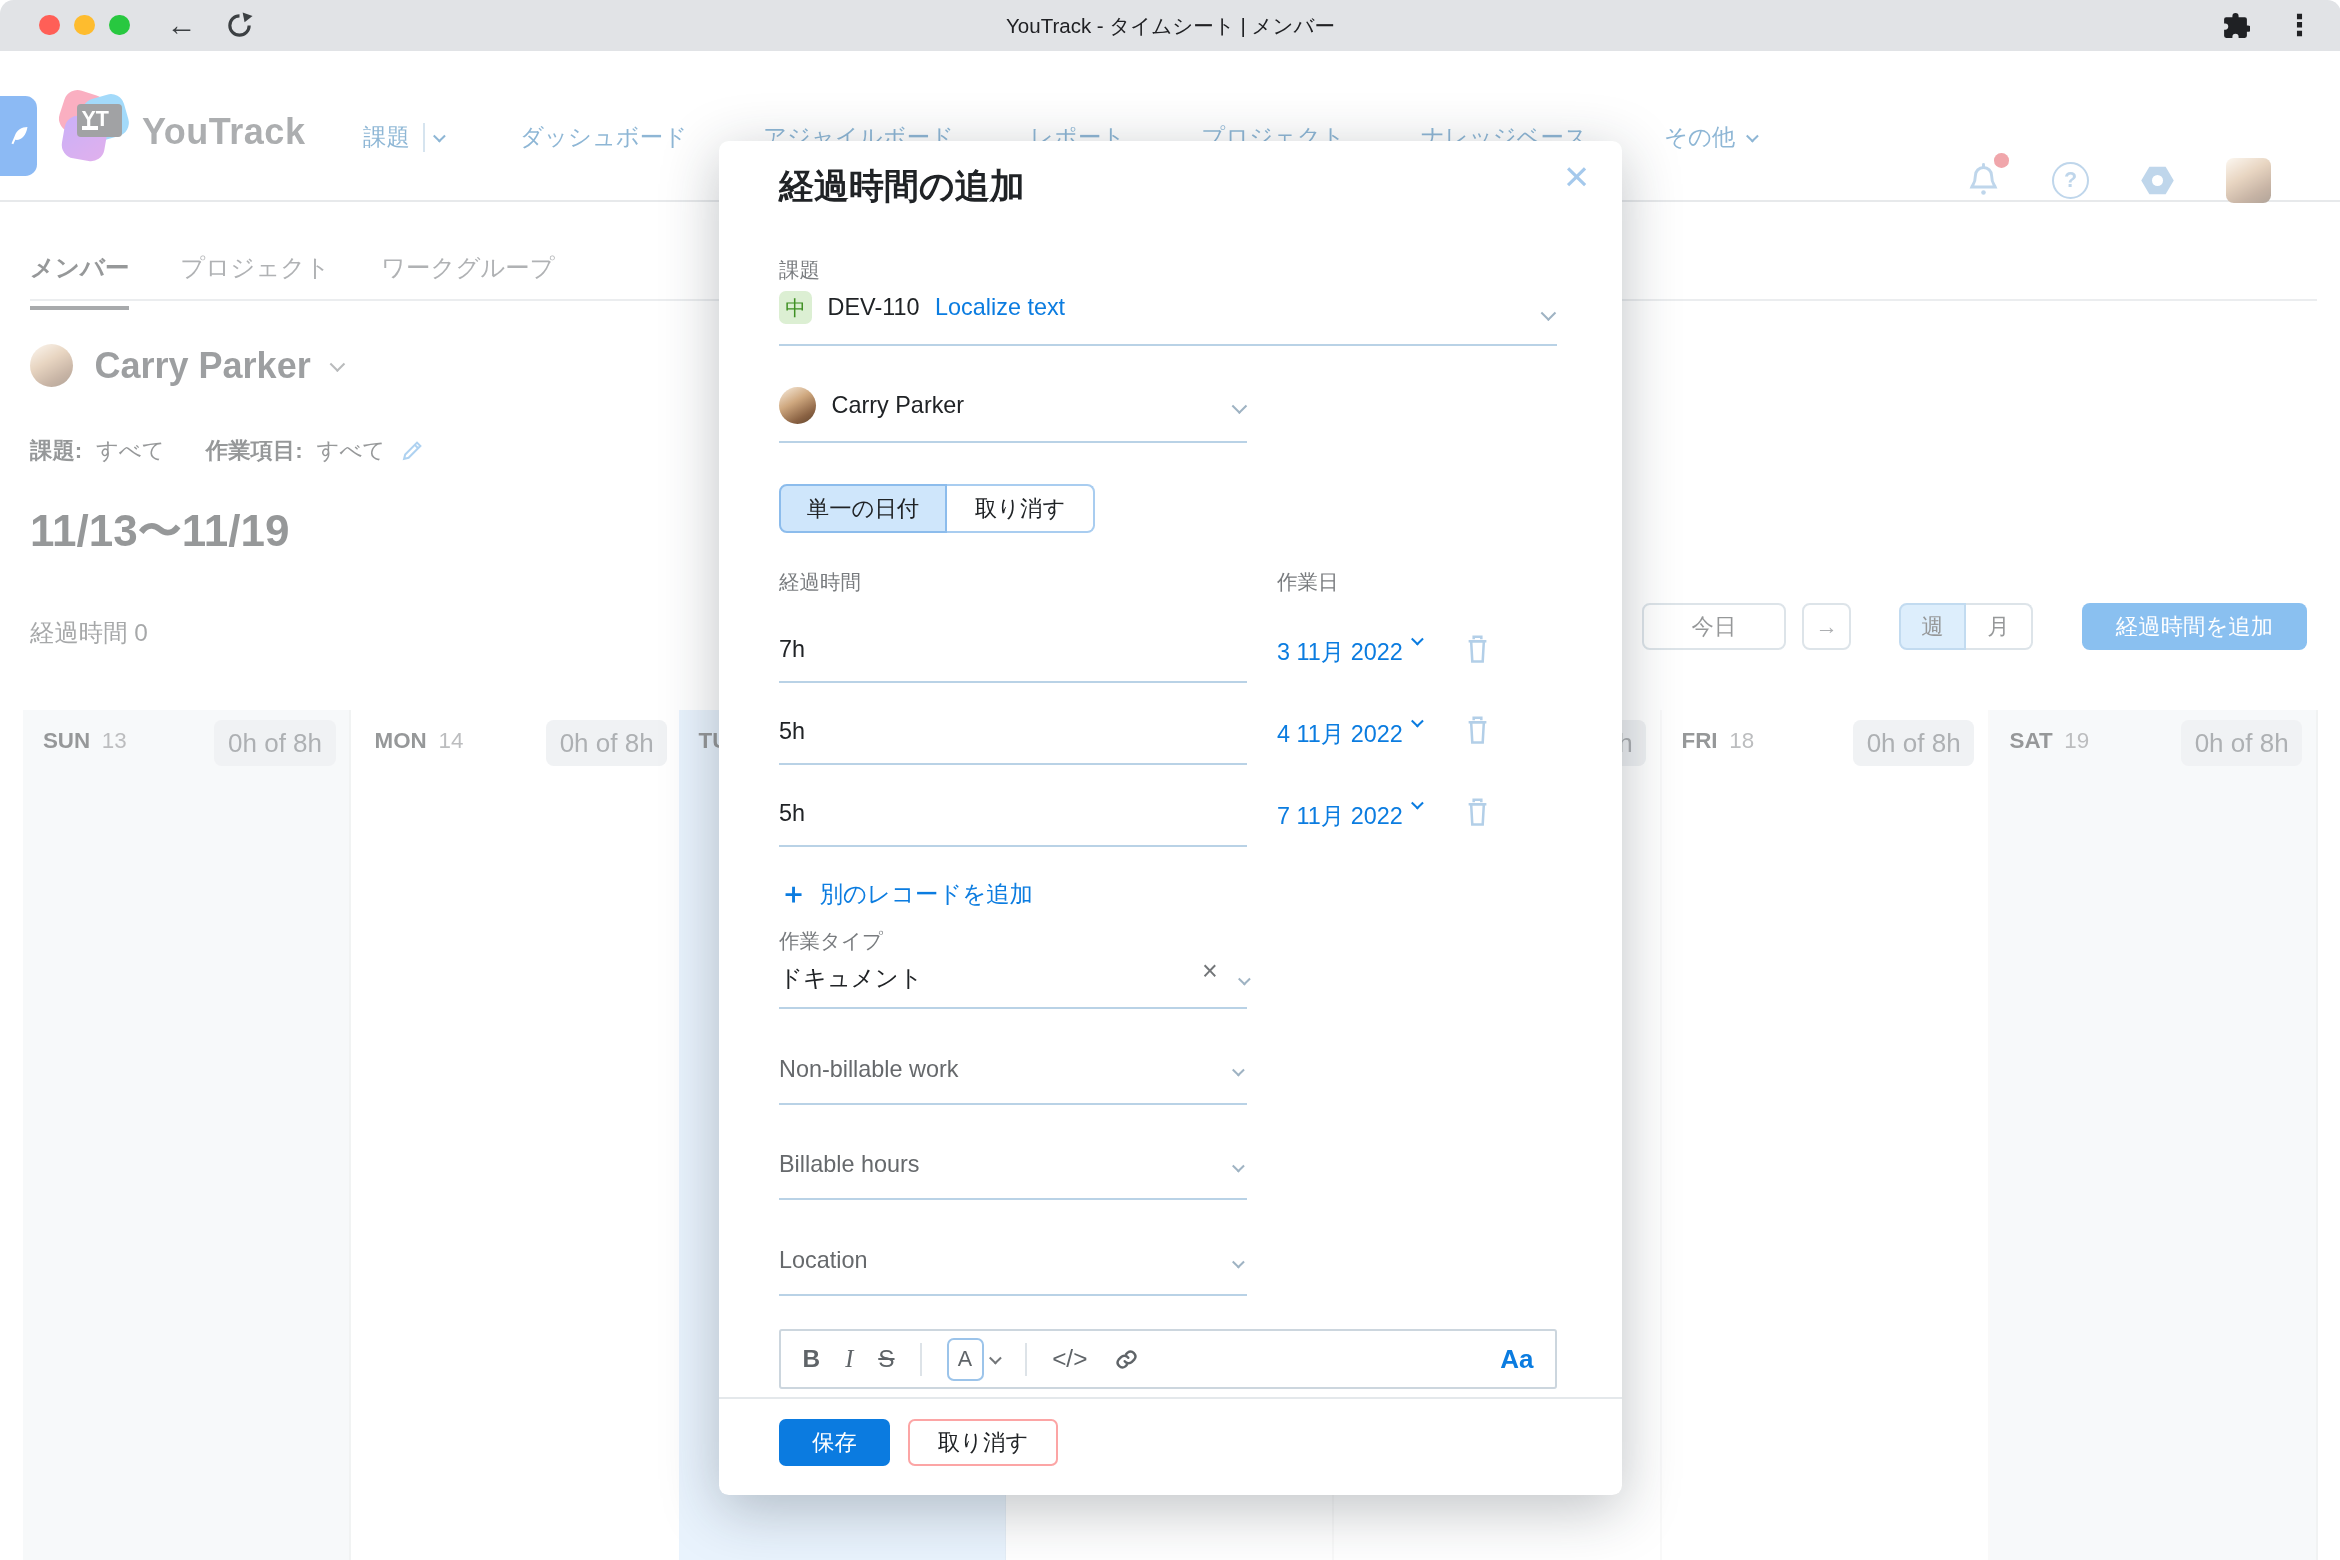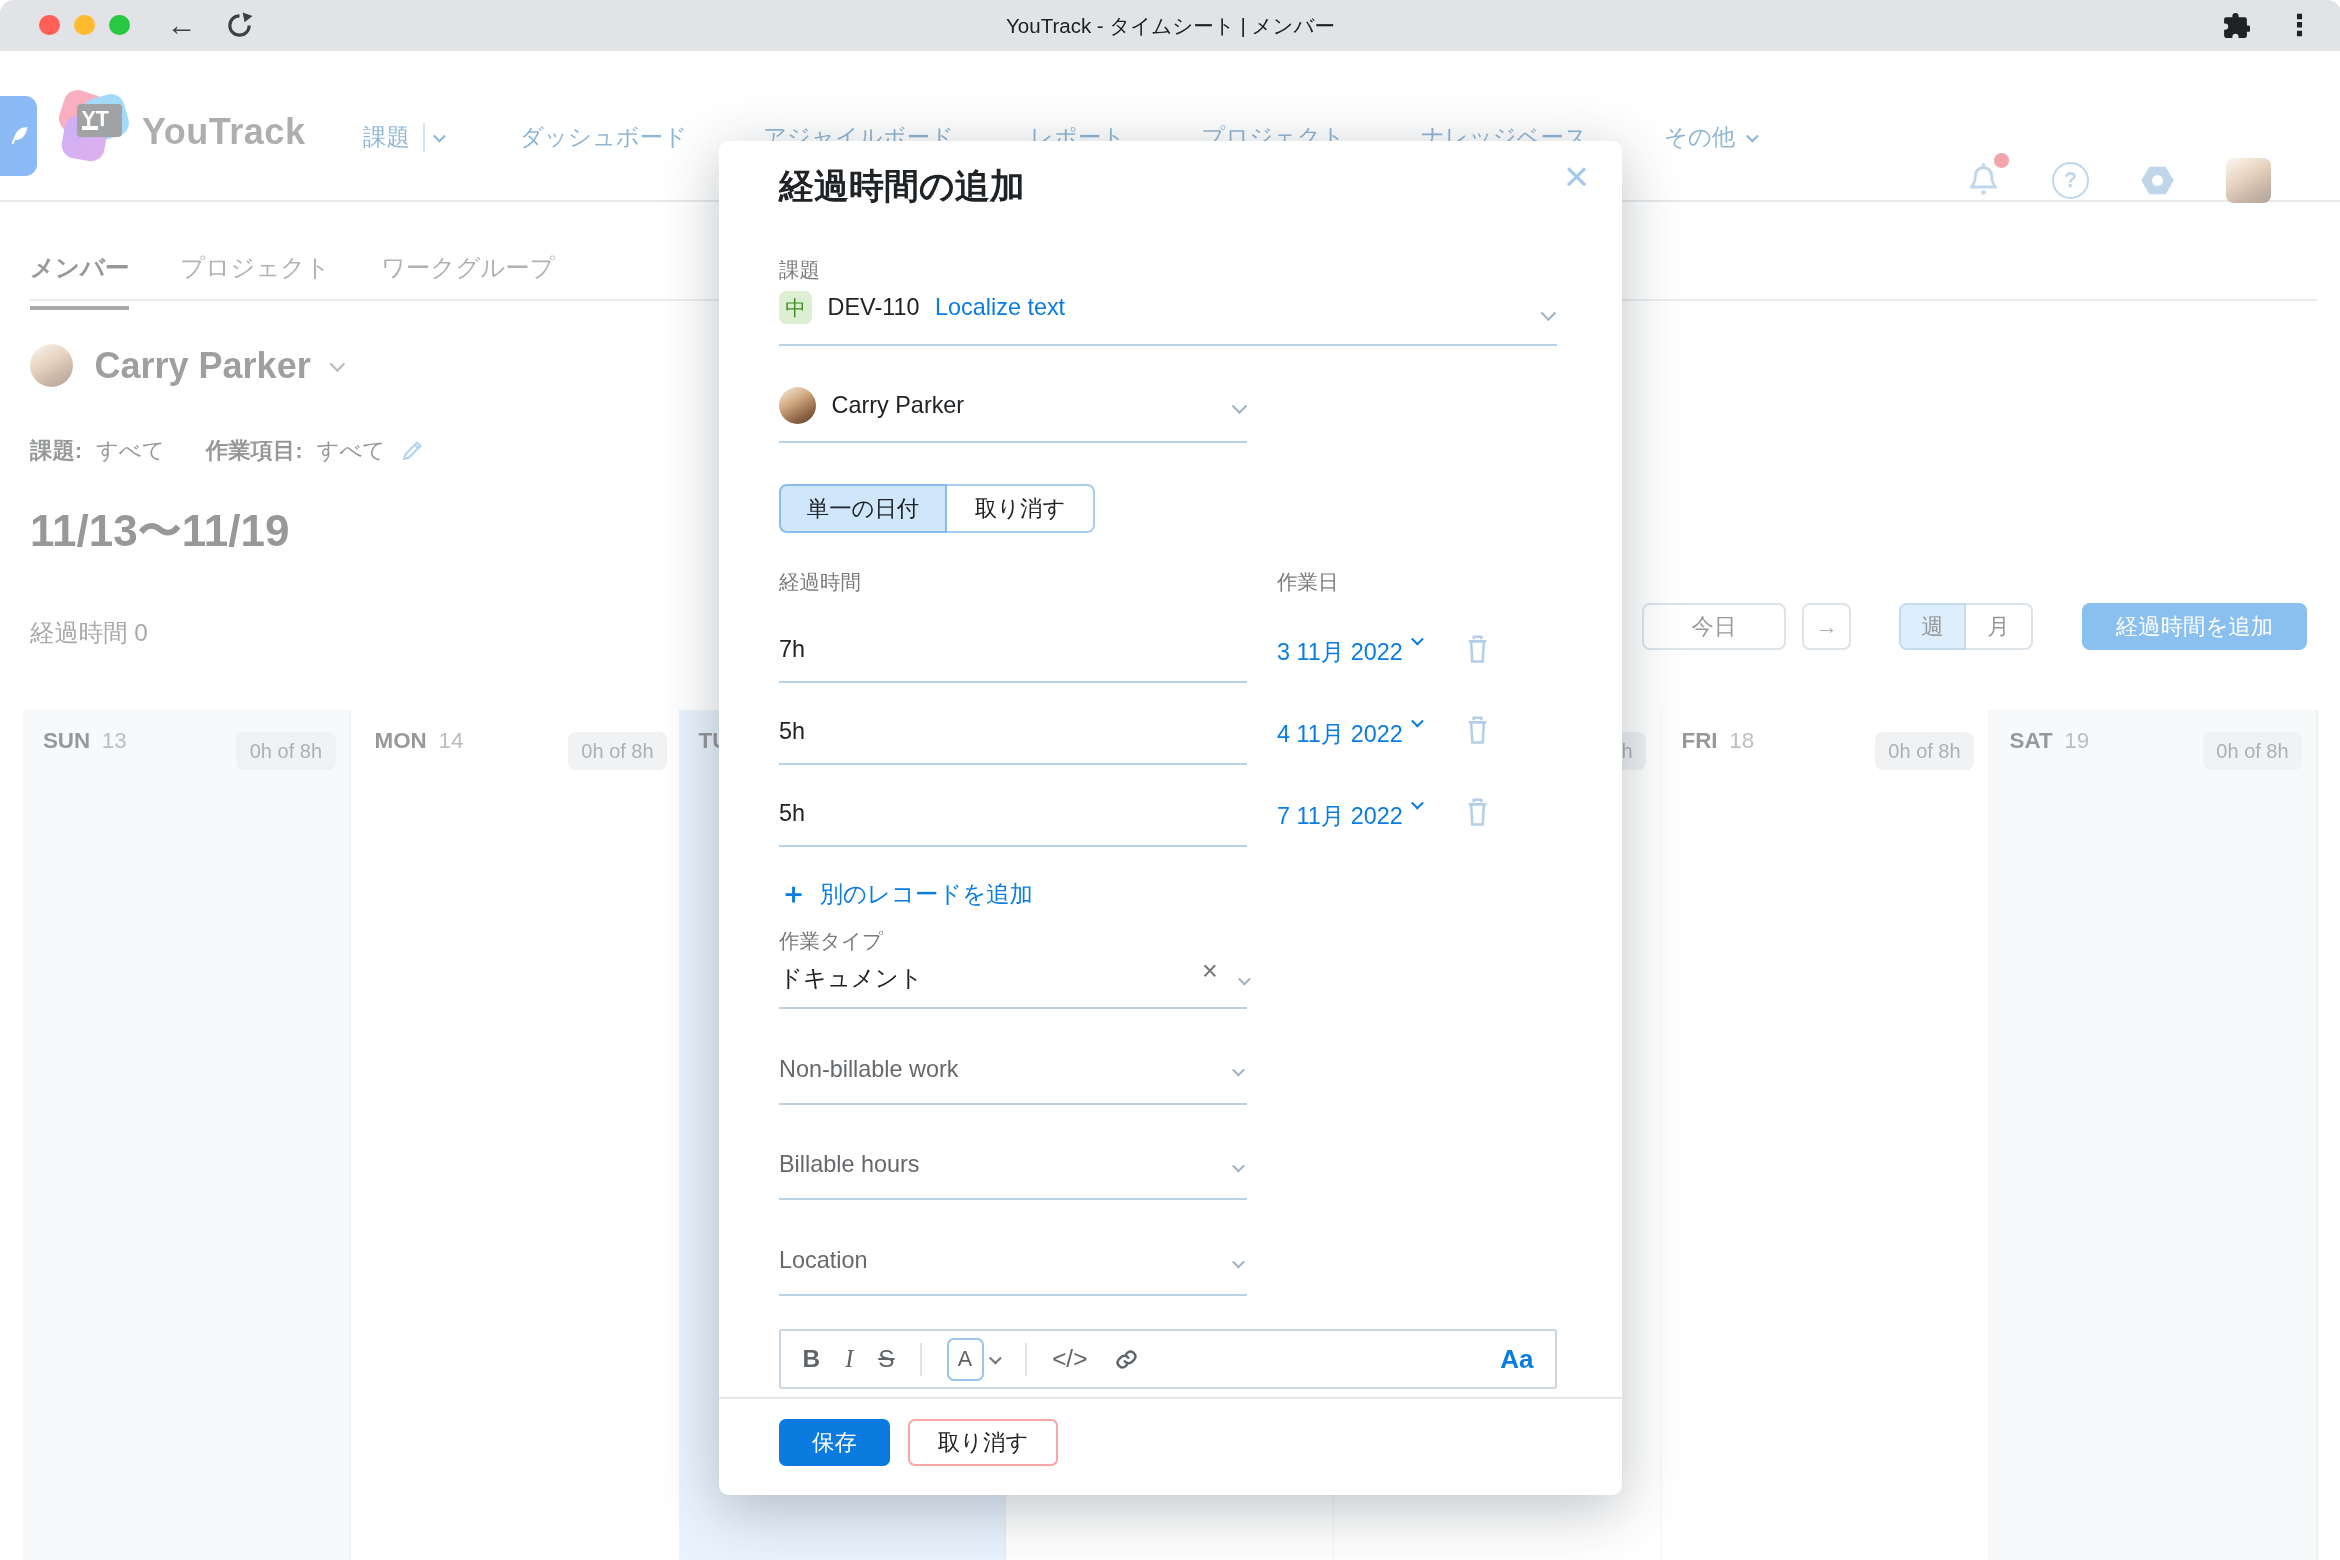--- a/index.html
+++ b/index.html
@@ -66,21 +66,21 @@
   .seg .off{border-left:none;border-radius:0 7.8px 7.8px 0;}
   .btn-add{position:absolute;left:2082px;top:552px;width:225px;height:47px;background:#0b7be0;border-radius:7.8px;
            color:#fff;font-size:22.4px;display:flex;align-items:center;justify-content:center;}
   
   .cal{position:absolute;left:0;top:659px;right:0;bottom:0;}
   .col{position:absolute;top:0;bottom:0;width:328px;border-right:2px solid rgba(0,0,0,.05);box-sizing:border-box;}
   .bg-gray{background:#eff2f4;} .bg-white{background:#fff;} .bg-blue{background:#d2e6fa;}
   .dayhead{position:relative;padding:17.6px 0 0 19.5px;font-size:22.4px;}
   .dayhead .dn{font-weight:bold;color:#24282b;} .dayhead .no{color:#737679;margin-left:11.7px;}
   .badge{position:absolute;right:13.7px;top:9.8px;background:#dfe3e8;color:#555b60;border-radius:7.8px;
-         padding:7.8px 13.7px;font-size:20px;margin-top:12px;}
+         padding:7.8px 13.7px;font-size:26px;}
   
   .modal{position:absolute;left:719px;top:141px;width:903px;height:1354px;background:#fff;border-radius:9.8px;
          box-shadow:0 13.7px 59px rgba(30,40,50,.28);z-index:10;}
   .m-title{position:absolute;left:60px;top:21.5px;font-size:35px;font-weight:bold;color:#202326;}
   .m-close{position:absolute;right:33px;top:13.7px;font-size:43px;color:#a5c9ec;line-height:1;}
   .m-label{position:absolute;left:60px;font-size:20.5px;color:#797c7f;}
   .m-underline{position:absolute;left:60px;height:2px;background:#b9d2e6;width:468px;}
   .m-underline.w{width:778px;}
   .prio{display:inline-flex;width:33px;height:33px;border-radius:6.8px;background:#dcefd3;color:#3f9023;
         font-size:20.5px;align-items:center;justify-content:center;}

